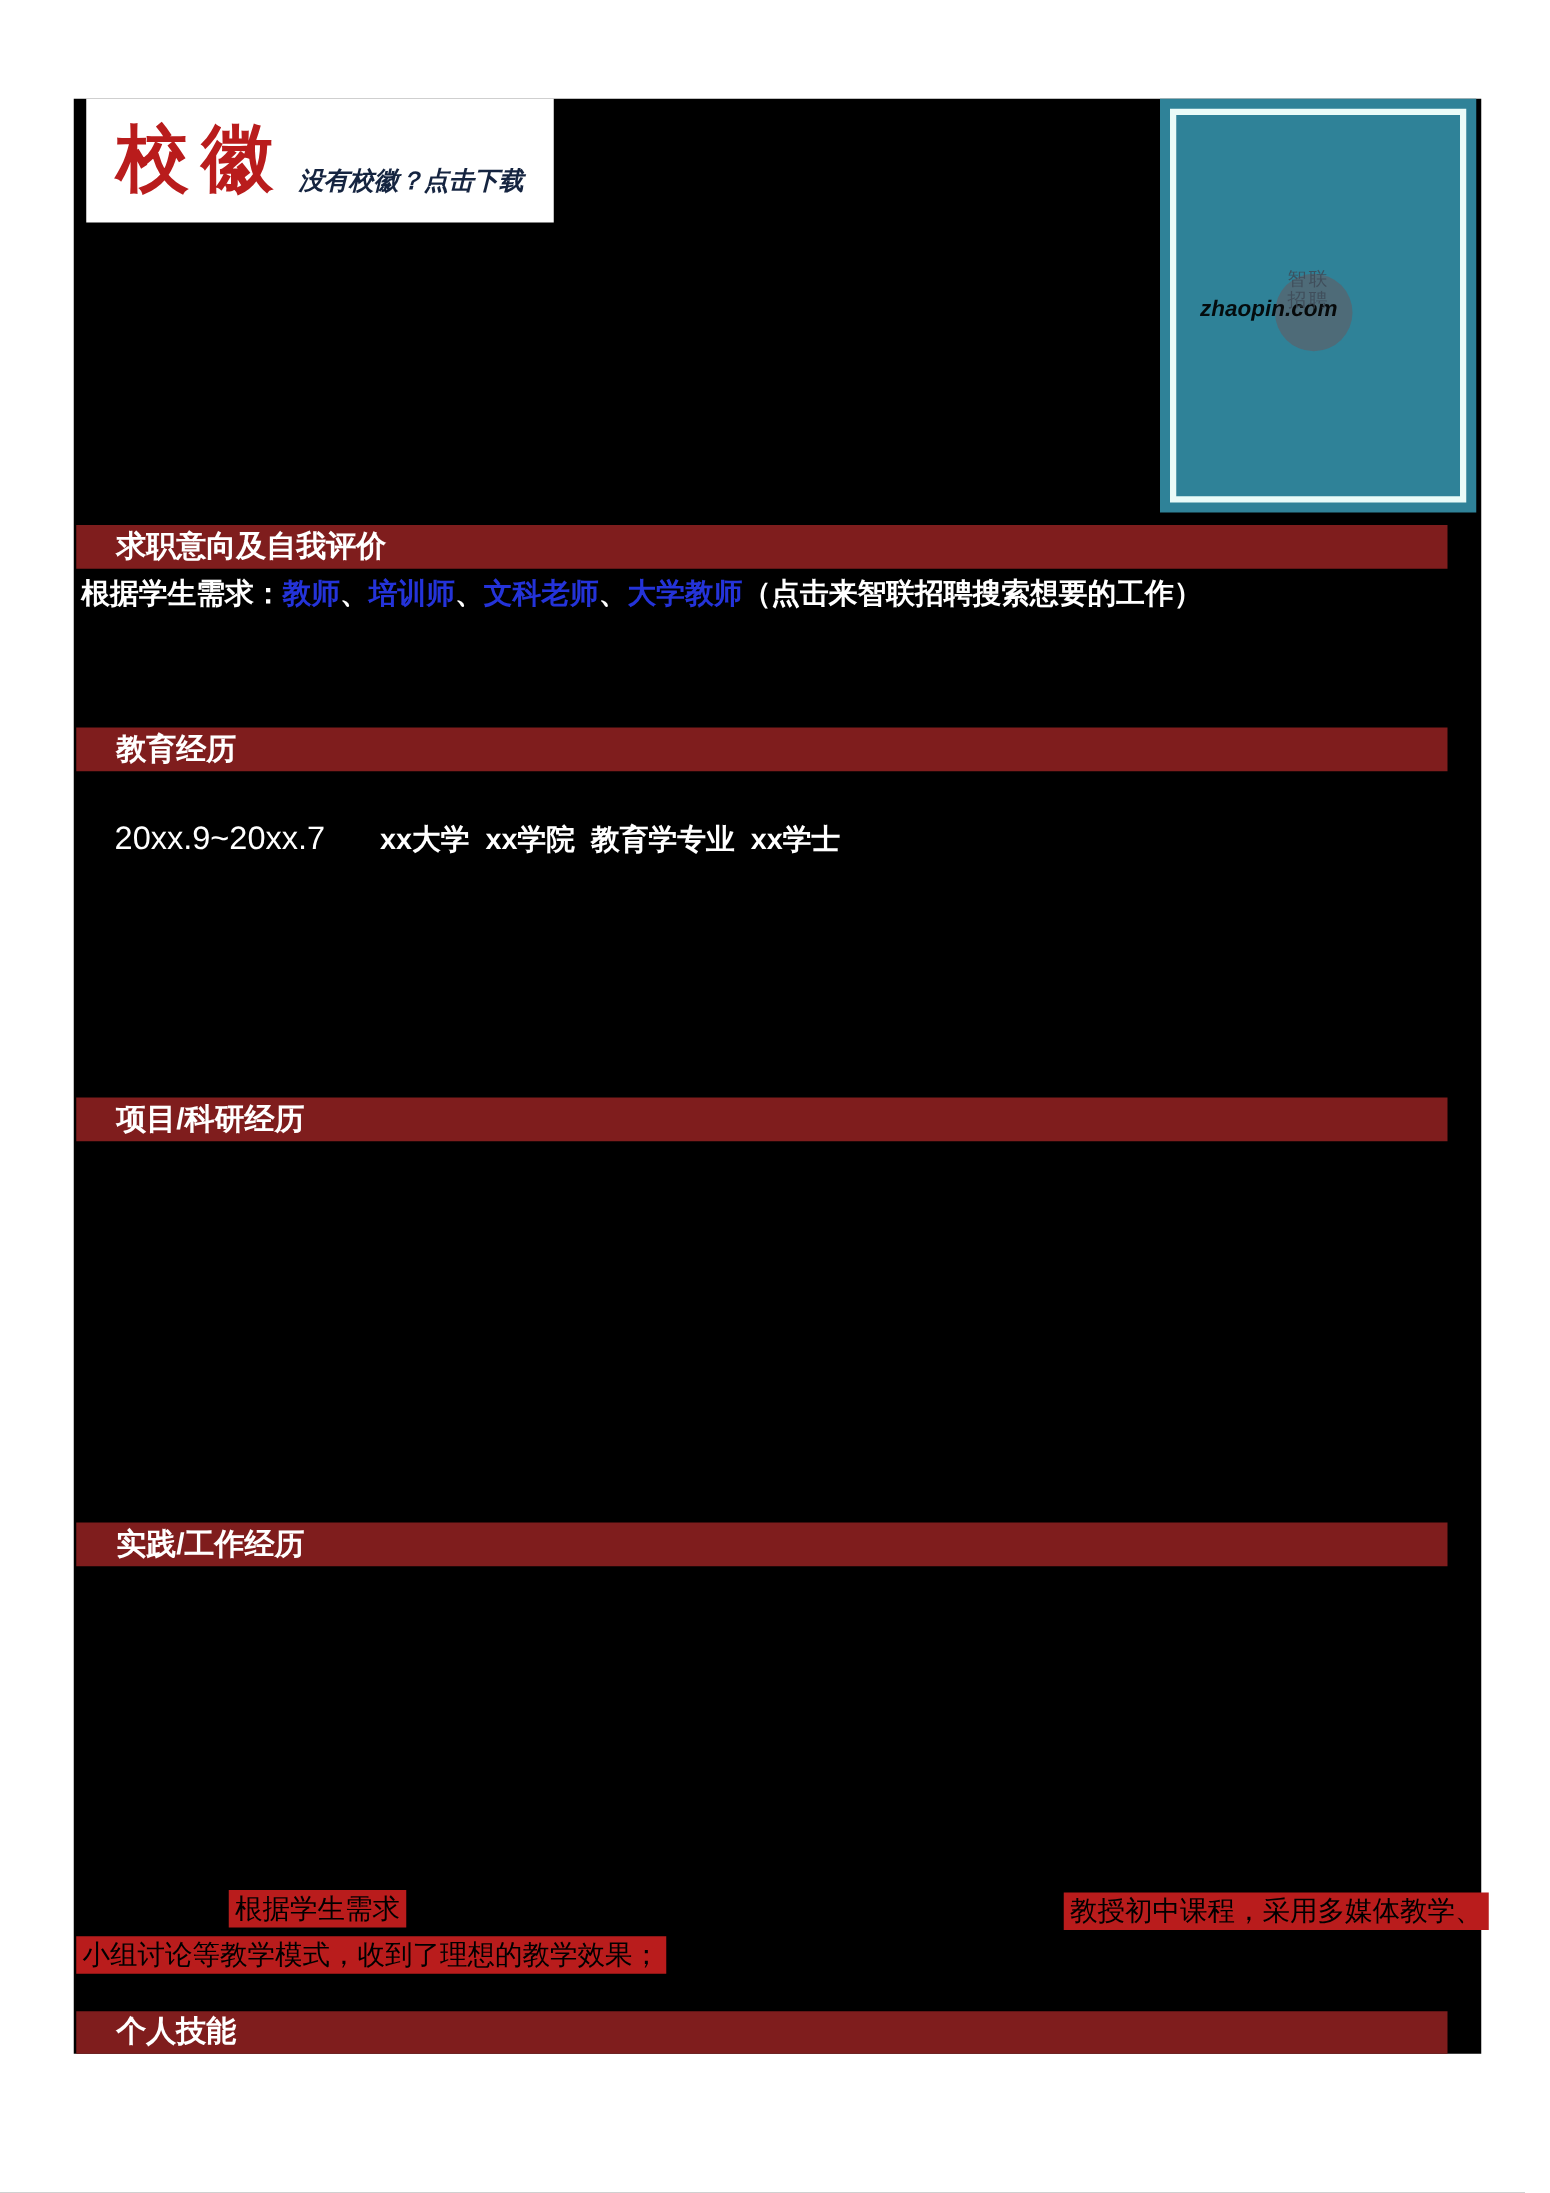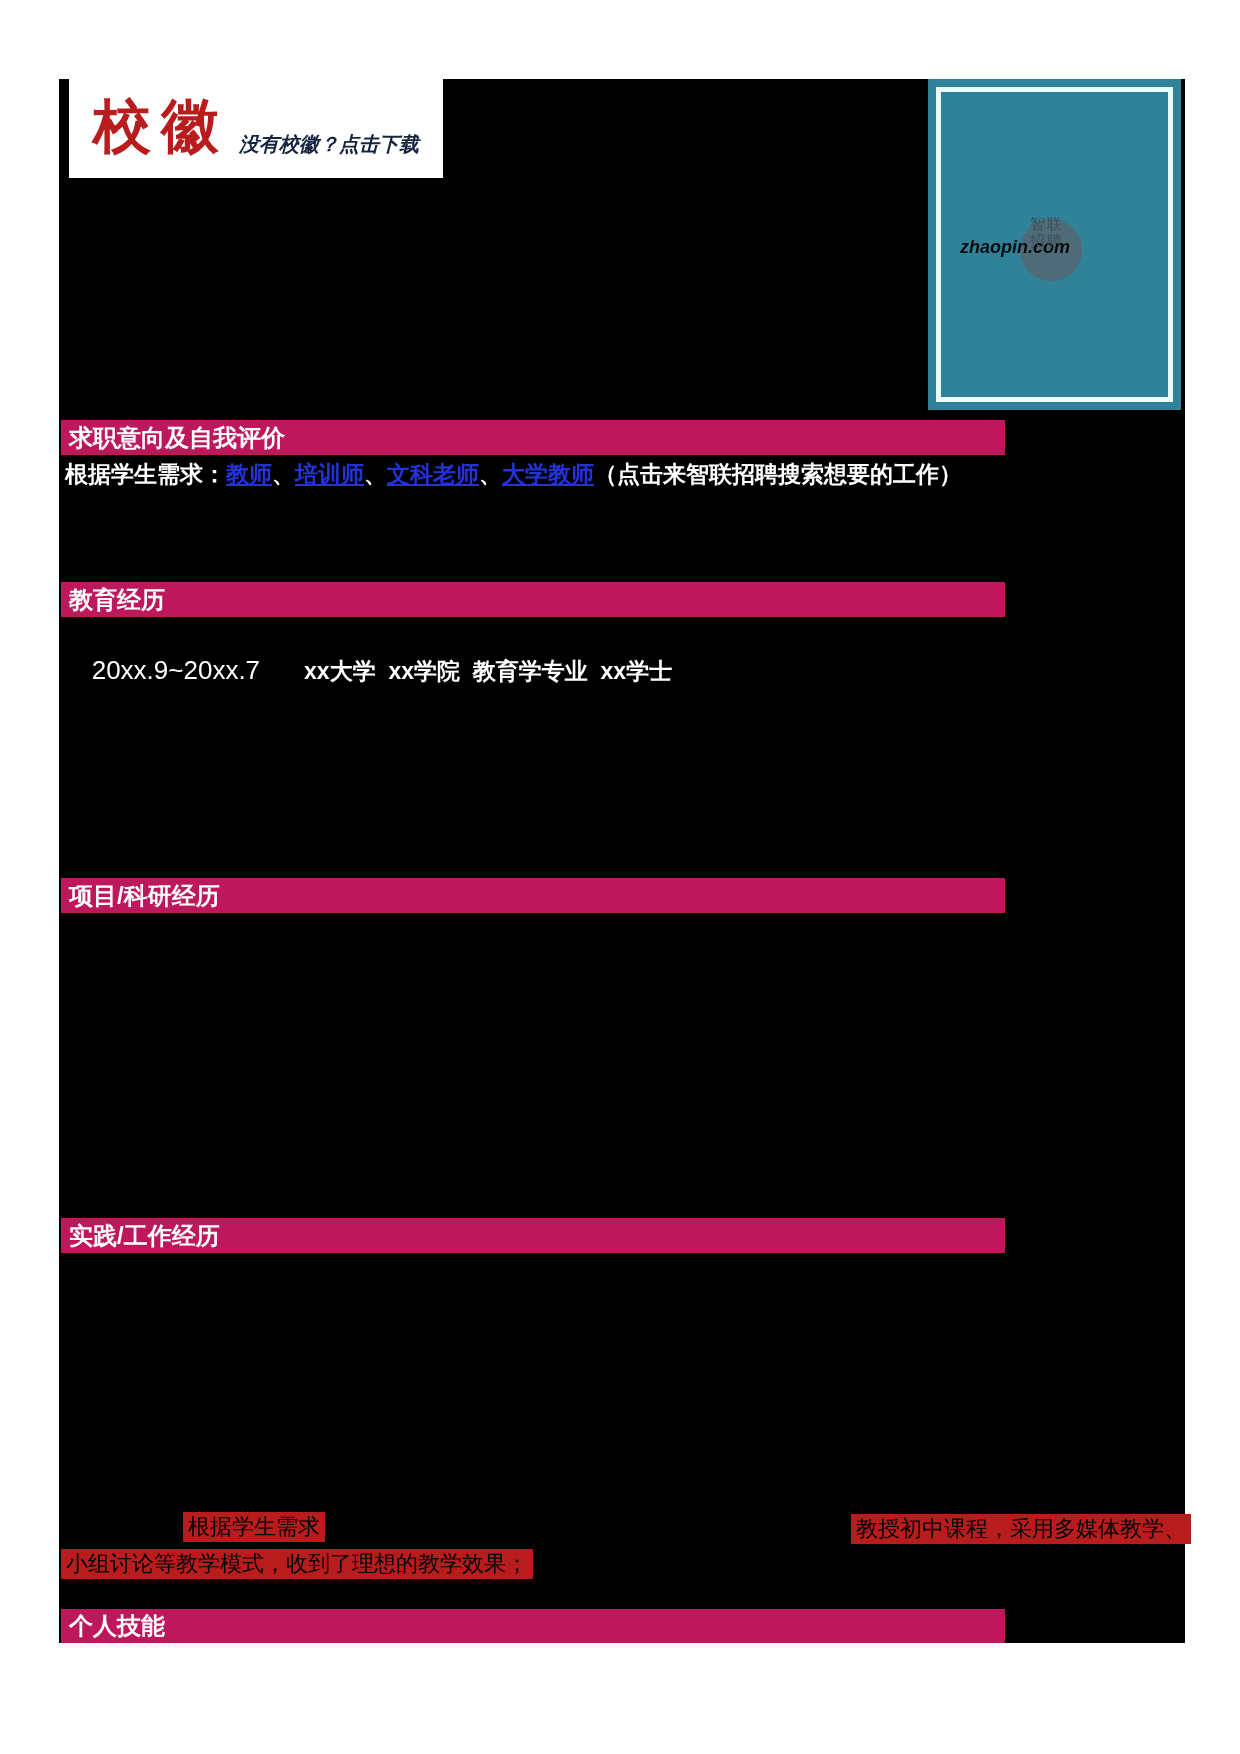--- a/index.html
+++ b/index.html
@@ -89,27 +89,27 @@
     font-style: italic;
     color: #000000;
     opacity: 0.9;
     white-space: nowrap;
   }
 
   
   .bar {
     position: absolute;
     left: 2px;
-    width: 944px; height: 35px;
-    background: #be185d;
+    width: 1097px; height: 35px;
+    background: #7f1d1d;
     color: #ffffff;
     font-size: 24px;
     font-weight: bold;
     line-height: 35px;
-    padding-left: 8px;
+    padding-left: 32px;
     box-sizing: border-box;
     white-space: nowrap;
   }
   .bar1 { top: 341px; }
   .bar2 { top: 503px; }
   .bar3 { top: 799px; }
   .bar4 { top: 1139px; }
   .bar5 { top: 1530px; height: 34px; line-height: 34px; }
 
   
@@ -118,21 +118,20 @@
     left: 6px; top: 378px;
     width: 1110px;
     color: #ffffff;
     font-size: 23px;
     font-weight: bold;
     line-height: 34px;
     white-space: nowrap;
   }
   .job-link {
     color: #2433D9;
-    text-decoration: underline;
     cursor: pointer;
   }
 
   
   .edu-line {
     position: absolute;
     left: 6px; top: 540px;
     color: #ffffff;
     line-height: 34px;
     white-space: pre;

